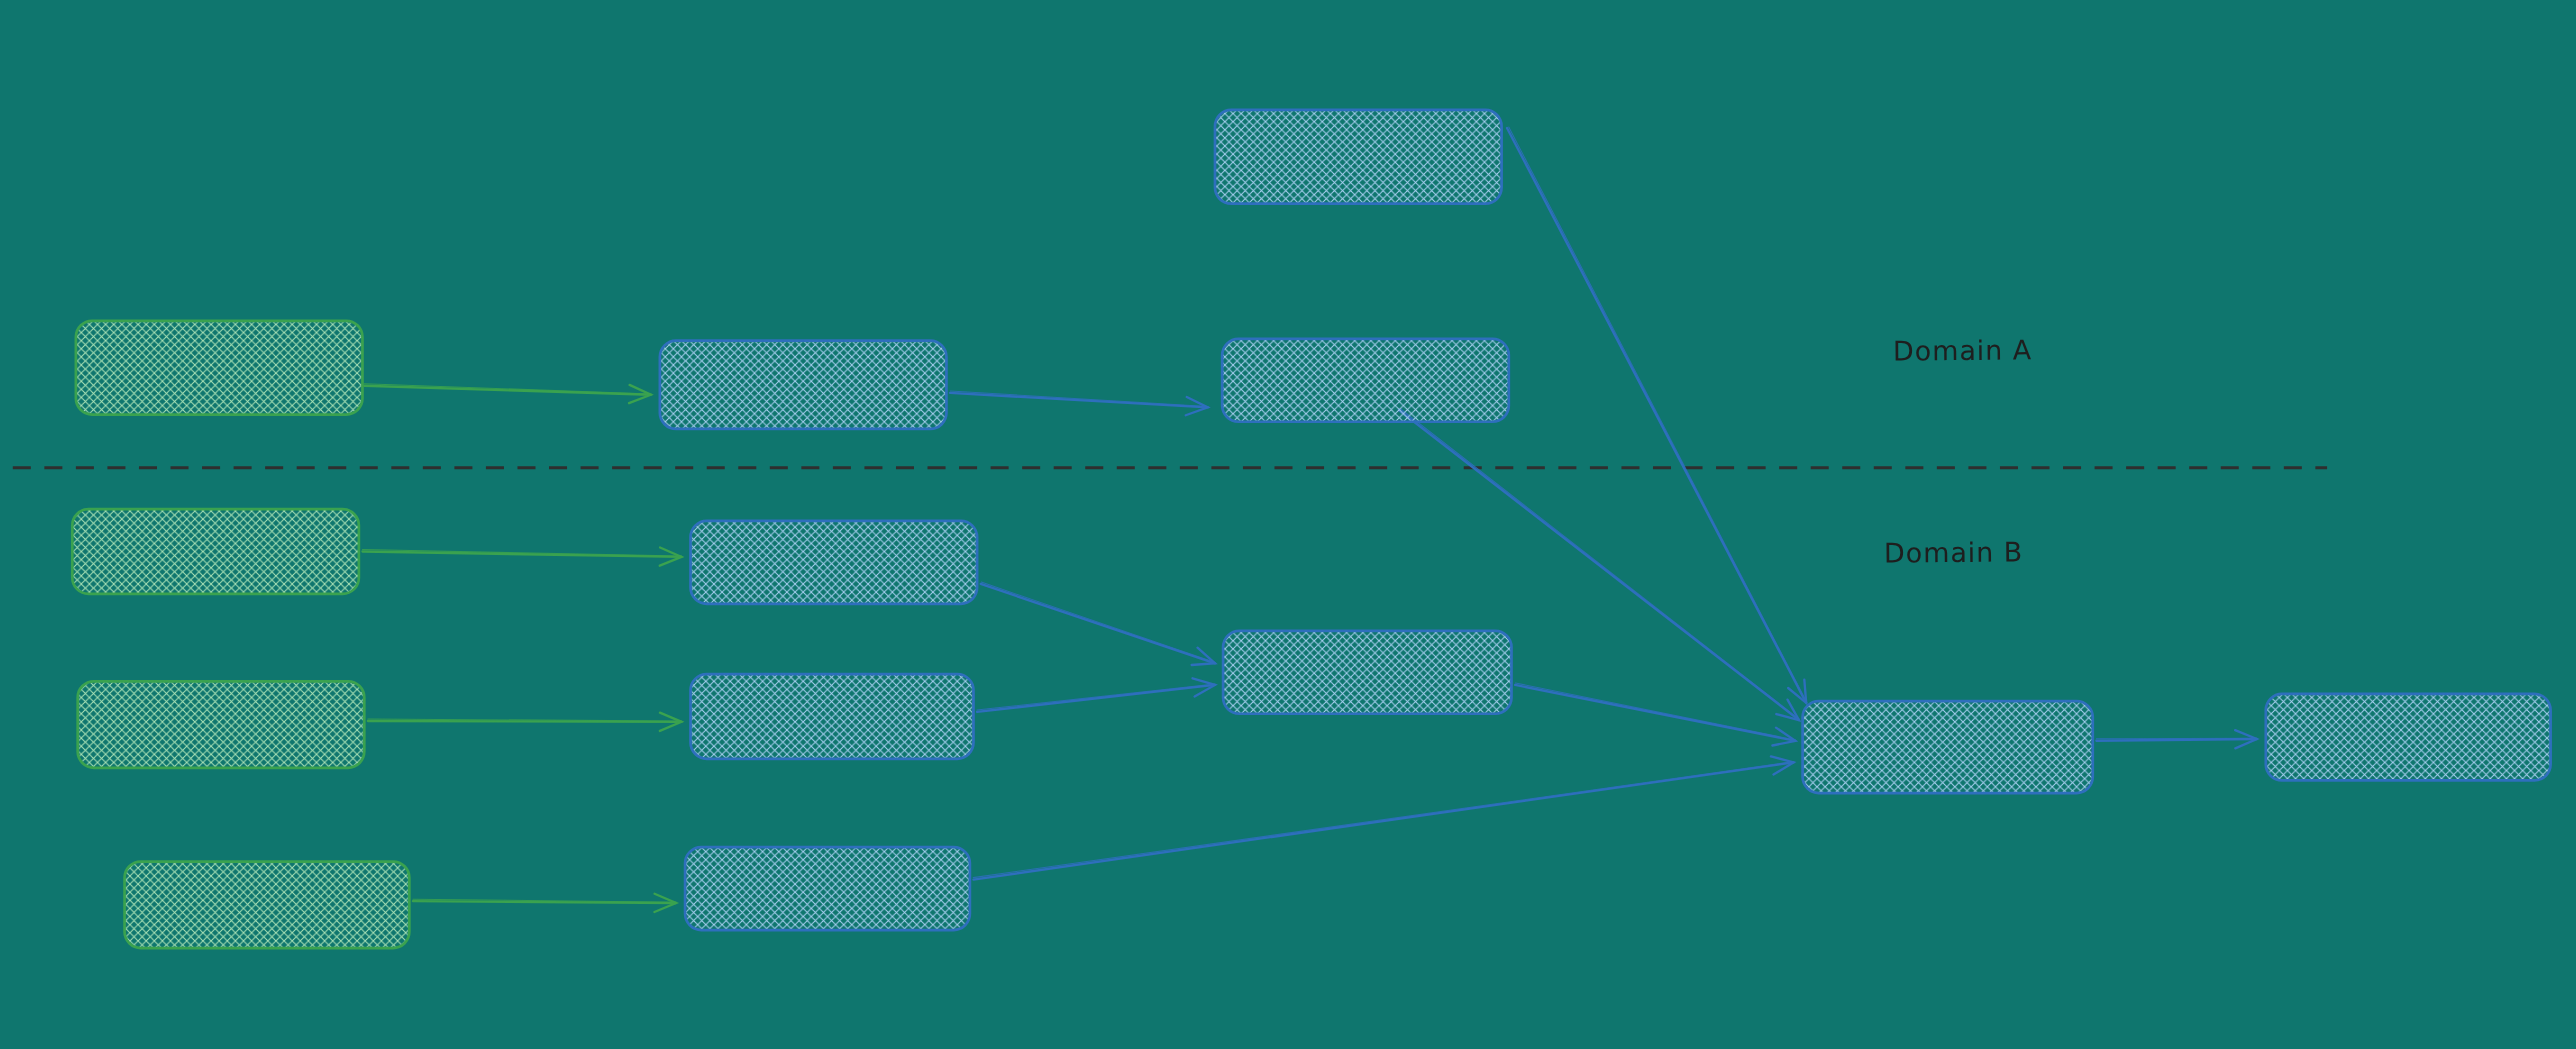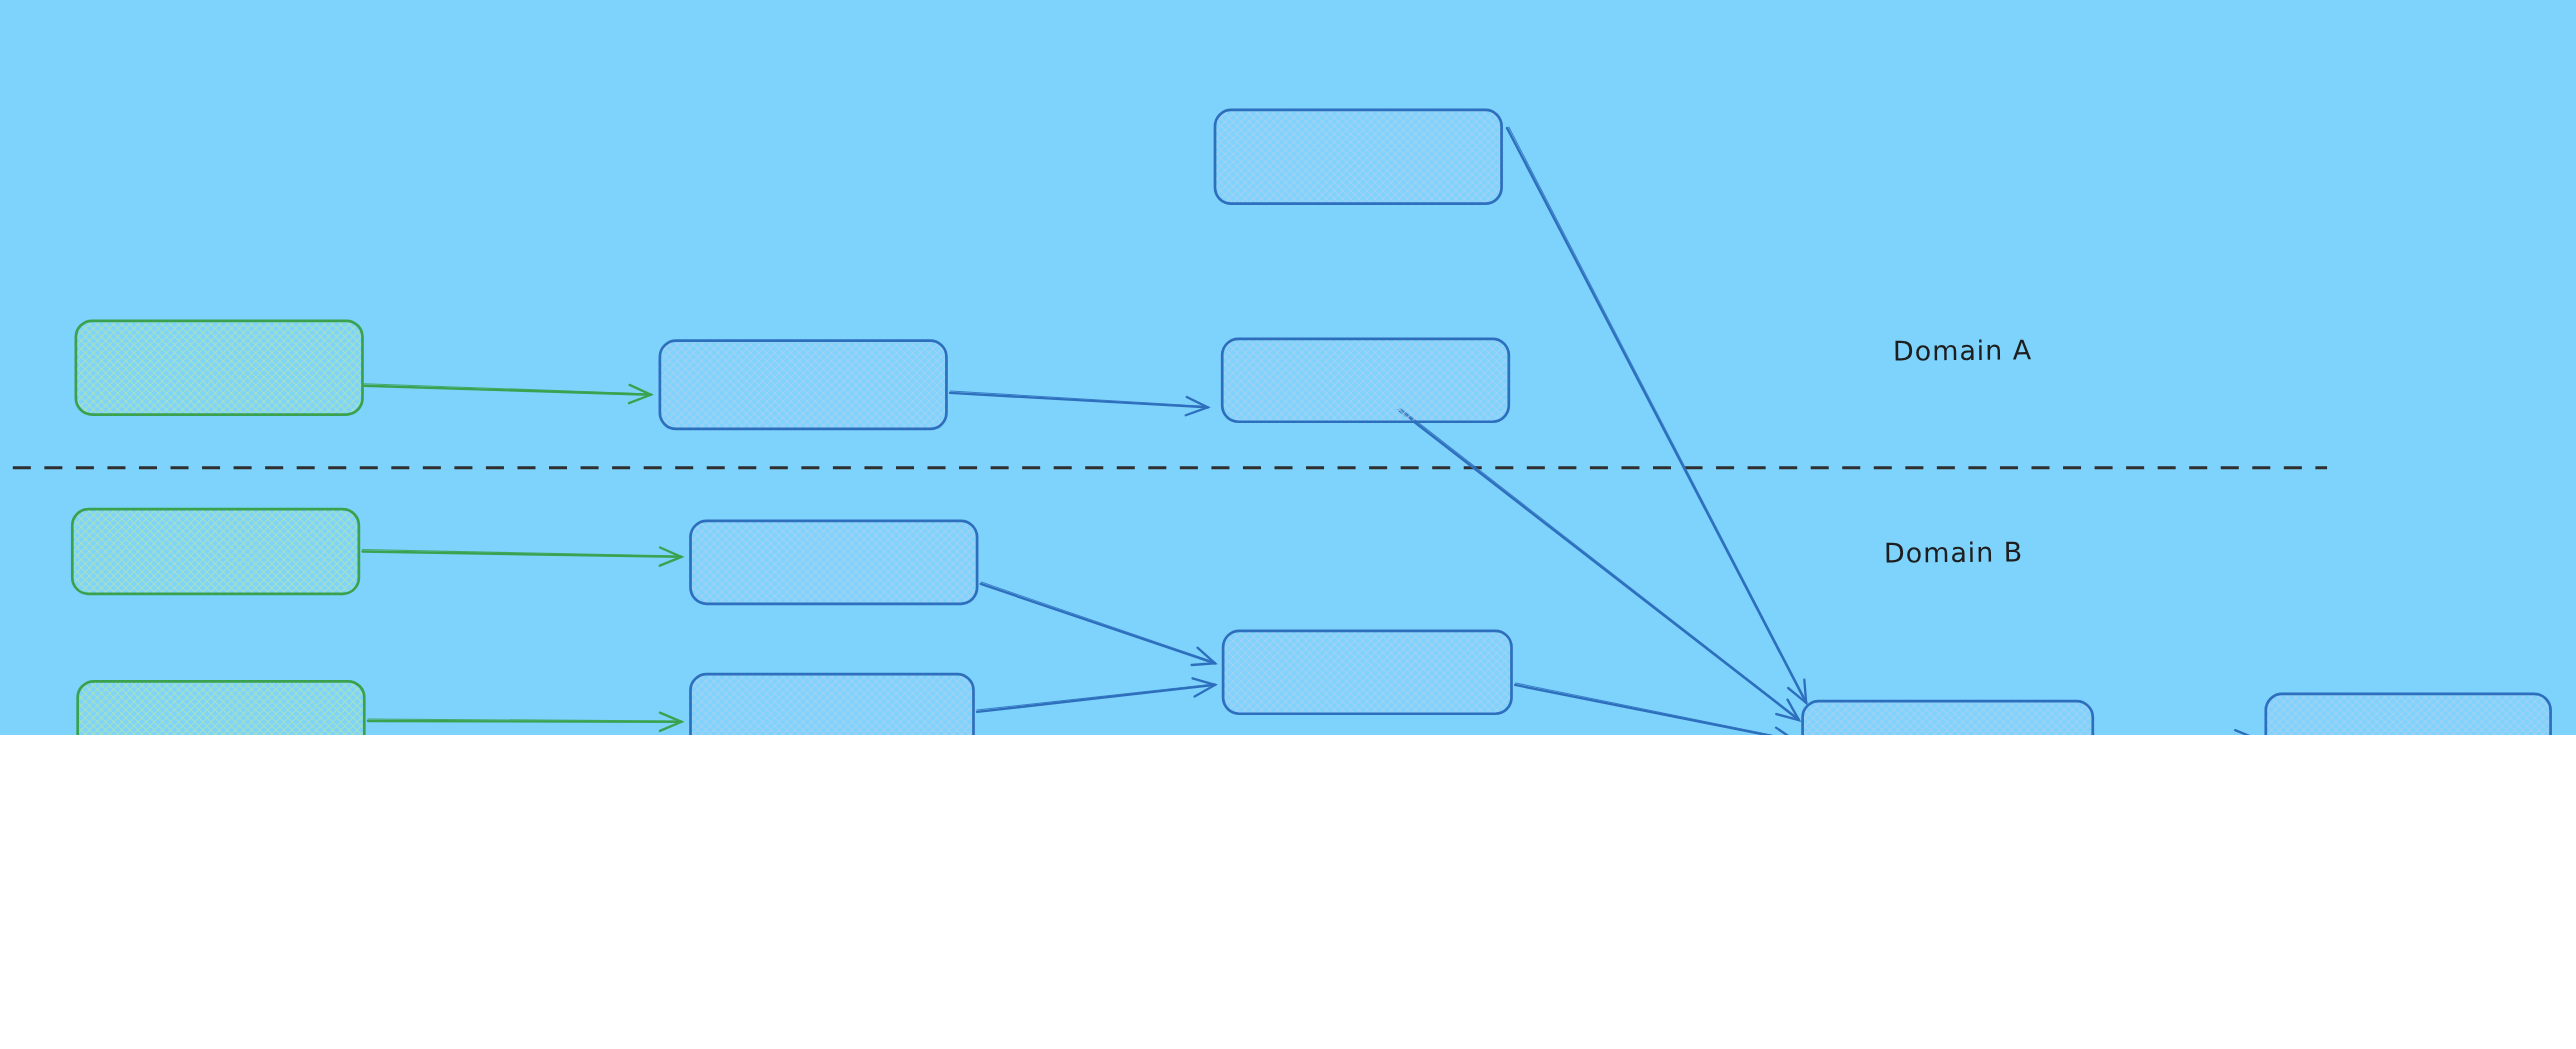--- a/index.html
+++ b/index.html
@@ -22,21 +22,21 @@
     transform: rotate(-0.5deg);
   }
   svg rect.node { stroke-width: 3; fill-opacity: 1; }
   svg .edge-main { fill: none; stroke-width: 2.6; stroke-linecap: round; }
   svg .edge-ghost { fill: none; stroke-width: 1.2; stroke-linecap: round; opacity: 0.85; }
   svg .edge-head { fill: none; stroke-width: 2.6; stroke-linecap: round; }
 </style>
 </head>
 <body>
 
-<div id="canvas" style="width: 2576px; height: 735px; background: #7dd3fc; text-align: center;">
+<div id="canvas" style="width: 2576px; height: 1049px; background: #0f766e; text-align: center;">
   <svg id="diagram-svg" xmlns="http://www.w3.org/2000/svg" width="2576" height="1049" viewBox="0 0 2858 1164">
     <defs>
       <pattern id="hatch-blue" width="9" height="9" patternUnits="userSpaceOnUse">
         <path d="M0 0 L9 9 M9 0 L0 9" stroke-width="1.1" stroke="#a9cff2"></path>
       </pattern>
       <pattern id="hatch-green" width="9" height="9" patternUnits="userSpaceOnUse">
         <path d="M0 0 L9 9 M9 0 L0 9" stroke-width="1.1" stroke="#abe3b6"></path>
       </pattern>
     </defs>
     <g id="layer-divider">

